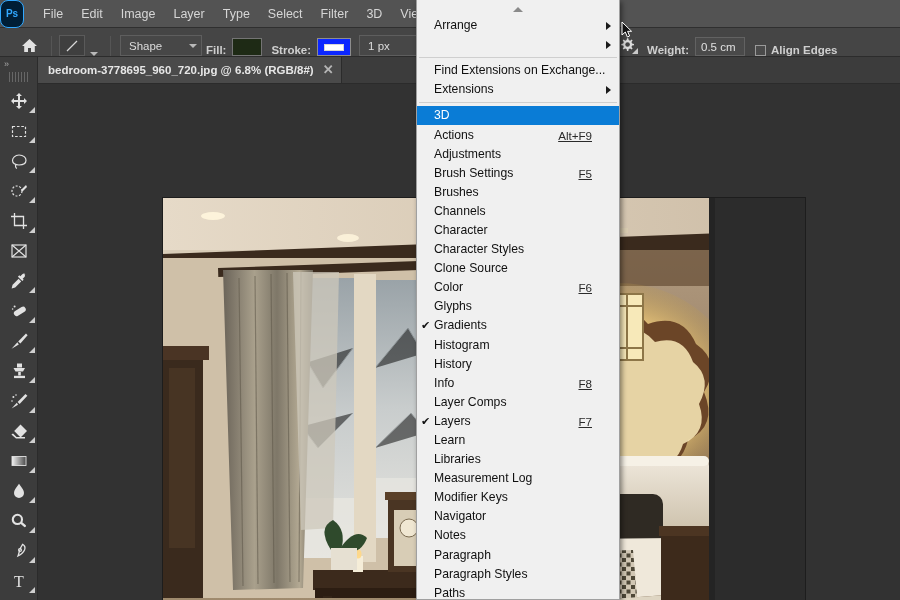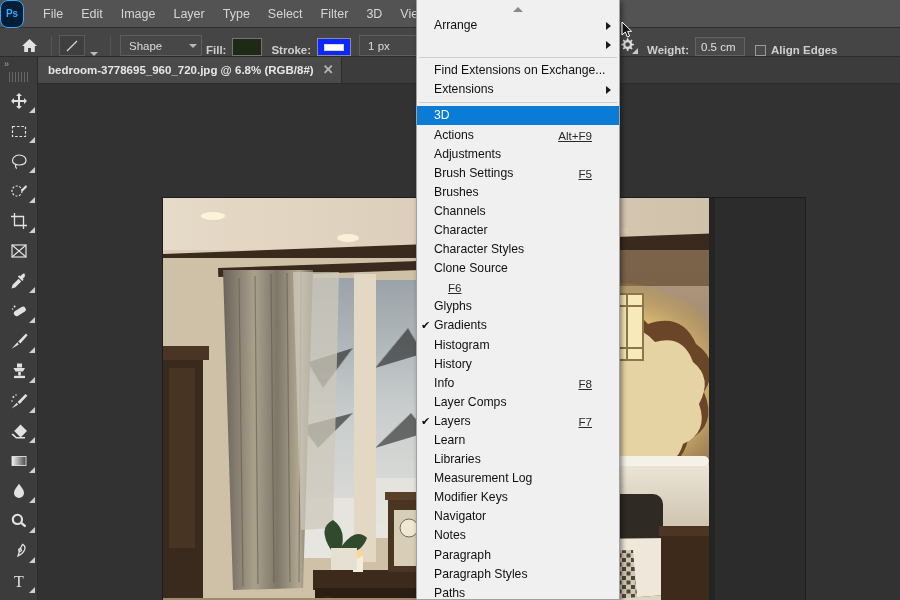--- a/index.html
+++ b/index.html
@@ -772,20 +772,21 @@
         <div class="mi">
           <span class="label">Character</span>
         </div>
         <div class="mi">
           <span class="label">Character Styles</span>
         </div>
         <div class="mi">
           <span class="label">Clone Source</span>
         </div>
         <div class="mi">
+          <span class="label">Color</span>
           <span class="accel">F6</span>
         </div>
         <div class="mi">
           <span class="label">Glyphs</span>
         </div>
         <div class="mi">
           <span class="check">✔</span>
           <span class="label">Gradients</span>
         </div>
         <div class="mi">

